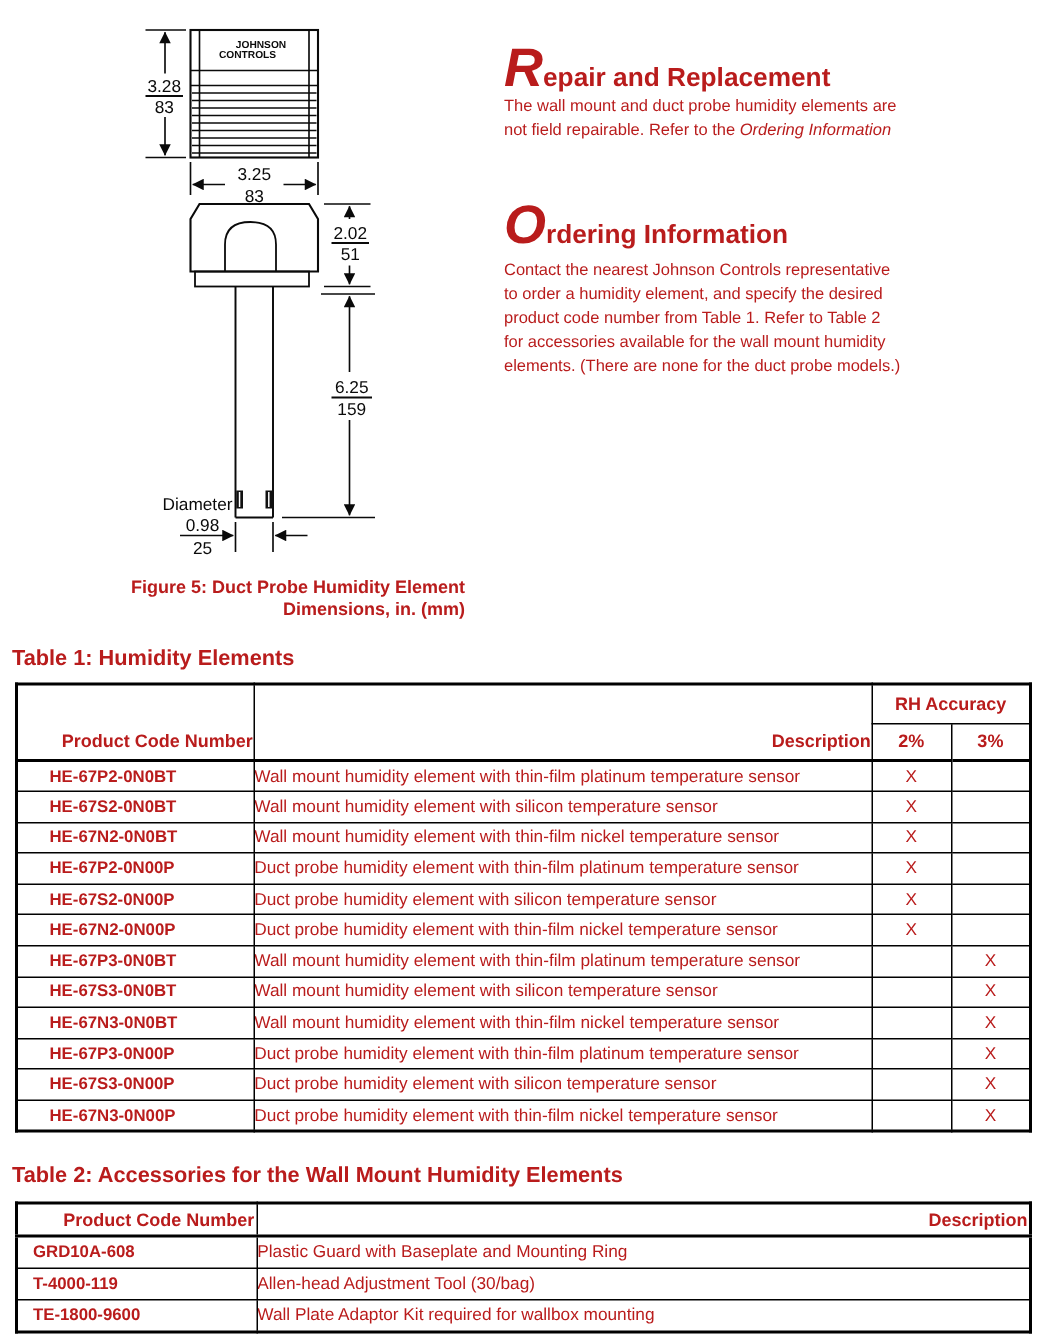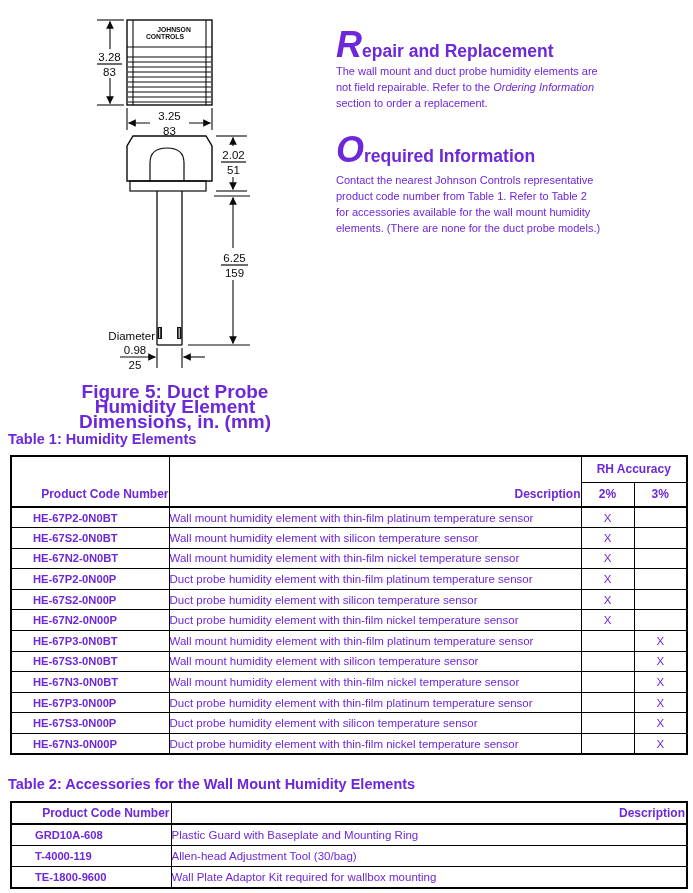--- a/index.html
+++ b/index.html
@@ -1,24 +1,24 @@
 <!DOCTYPE html>
 <html><head>
 <meta charset="utf-8">
 <style>
   html,body { margin:0; padding:0; background:#ffffff; }
   .page {
     position:relative; width:693px; height:893px; background:#fff;
-    font-family:"Liberation Sans", sans-serif; color:#6d28d9; overflow:hidden;
+    font-family:"Liberation Sans", sans-serif; color:#b91c1c; overflow:hidden;
   }
   
   .fig-svg { position:absolute; left:0; top:0; }
   .fig-caption {
     position:absolute; left:40px; top:384px; width:270px;
-    text-align:center; font-weight:bold; font-size:19px; line-height:15px;
+    text-align:right; font-weight:bold; font-size:12px; line-height:15px;
   }
   
   .col-right { position:absolute; left:336px; width:332px; }
   .sec-head { margin:0; font-size:17.5px; font-weight:bold; line-height:1; white-space:nowrap; }
   .dropcap { font-size:36px; font-style:italic; font-weight:bold; letter-spacing:-1px; margin-right:1px; }
   .body-text { font-size:11px; line-height:16px; }
   .body-text .ln { white-space:nowrap; }
   .it { font-style:italic; }
   
   .tbl-title { position:absolute; left:8px; font-weight:bold; font-size:14.5px; white-space:nowrap; }
@@ -33,21 +33,21 @@
   td.desc { font-size:11.5px; padding-left:0; }
   td.acc  { font-size:11.5px; text-align:center; }
   .t1 { top:455px; width:676px; }
   .t1 thead tr.r1 { height:26px; }
   .t1 thead tr.r2 { height:25px; }
   .t1 tbody tr { height:20.6px; }
   .t2 { top:801px; width:676px; }
   .t2 thead tr { height:22px; }
   .t2 tbody tr { height:21.3px; }
   .t2 th { padding-left:8px; }
-  .t2 td.code { padding-left:23px; }
+  .t2 td.code { padding-left:10px; }
 </style>
 </head>
 <body>
 
 <div class="page">
 
   <svg class="fig-svg" width="360" height="375" viewBox="0 0 360 375" font-family="Liberation Sans, sans-serif" fill="#0a0a0a">
     <defs>
       <marker id="arr" viewBox="0 0 10 10" refX="9.5" refY="5" markerWidth="9" markerHeight="7" orient="auto-start-reverse">
         <path d="M0,0 L10,5 L0,10 z" fill="#0a0a0a"></path>
@@ -146,28 +146,28 @@
     <div>Figure 5: Duct Probe Humidity Element</div>
     <div>Dimensions, in. (mm)</div>
   </div>
 
   <div class="col-right" style="top:27px;">
     <h2 class="sec-head"><span class="dropcap">R</span><span>epair and Replacement</span></h2>
   </div>
   <div class="col-right body-text" style="top:63px;">
     <div class="ln">The wall mount and duct probe humidity elements are</div>
     <div class="ln"><span>not field repairable. Refer to the </span><span class="it">Ordering Information</span></div>
-    <div class="ln">section to order a replacement.</div>
   </div>
 
   <div class="col-right" style="top:132px;">
-    <h2 class="sec-head"><span class="dropcap">O</span><span>required Information</span></h2>
+    <h2 class="sec-head"><span class="dropcap">O</span><span>rdering Information</span></h2>
   </div>
   <div class="col-right body-text" style="top:172px;">
     <div class="ln">Contact the nearest Johnson Controls representative</div>
+    <div class="ln">to order a humidity element, and specify the desired</div>
     <div class="ln">product code number from Table 1. Refer to Table 2</div>
     <div class="ln">for accessories available for the wall mount humidity</div>
     <div class="ln">elements. (There are none for the duct probe models.)</div>
   </div>
 
   <div class="tbl-title" style="top:431px;text-align:center;">Table 1: Humidity Elements</div>
   <table class="doc t1">
     <colgroup>
         <col style="width:158px">
         <col style="width:412px">

